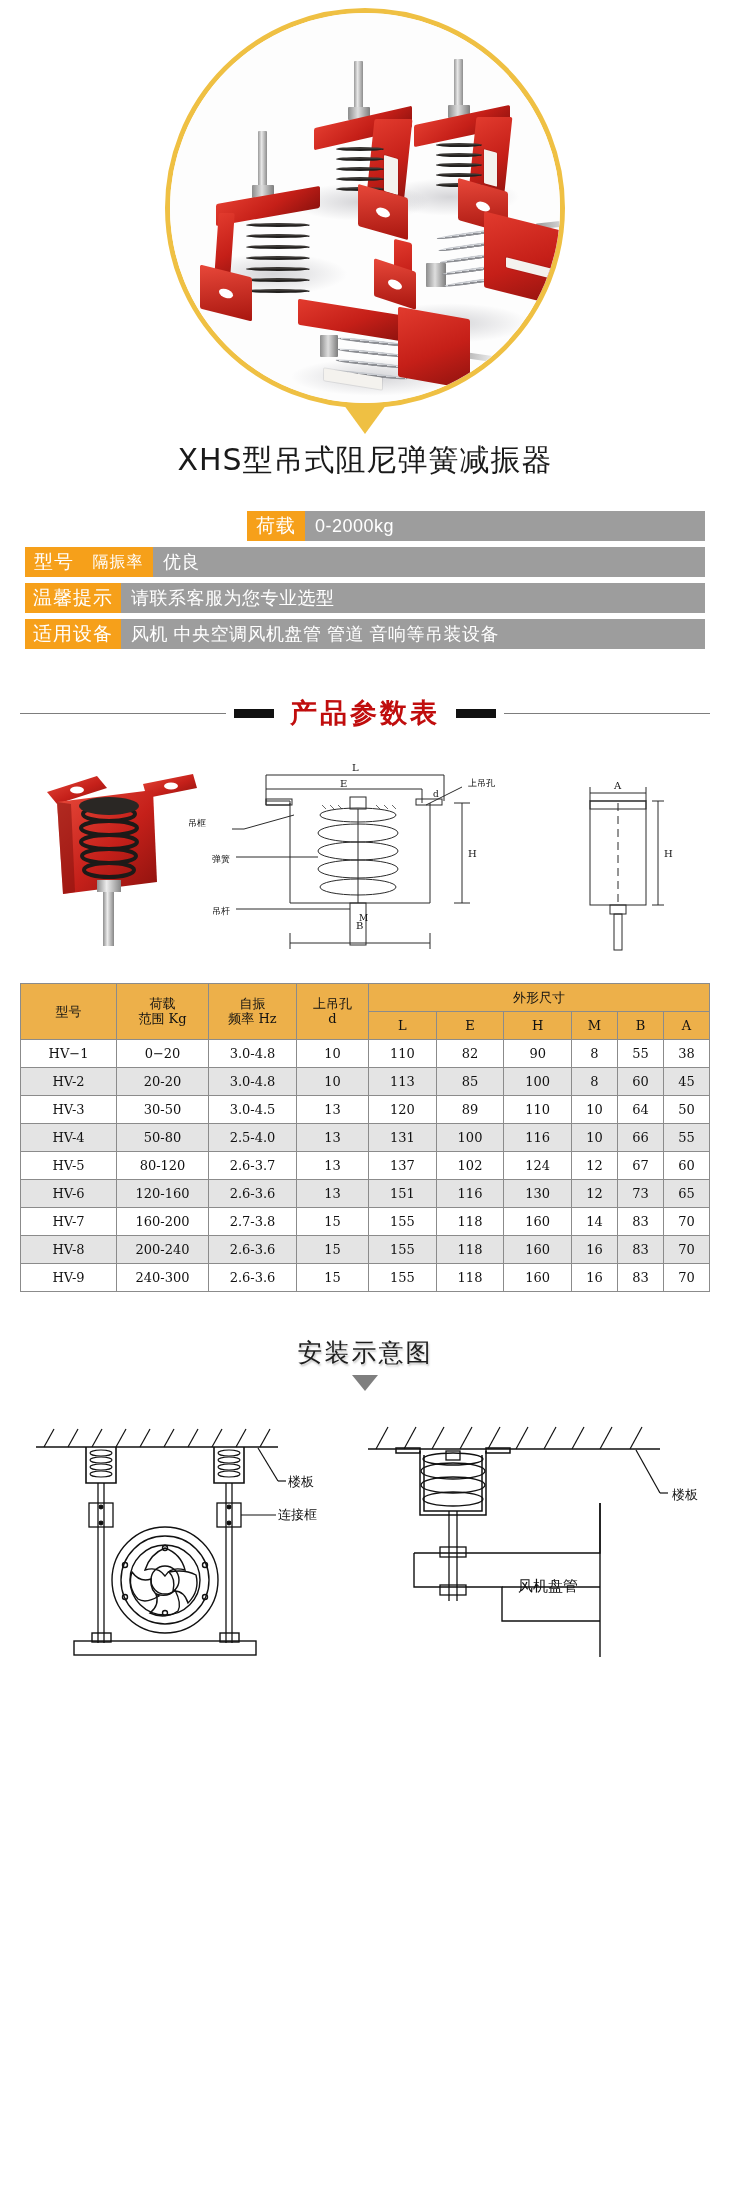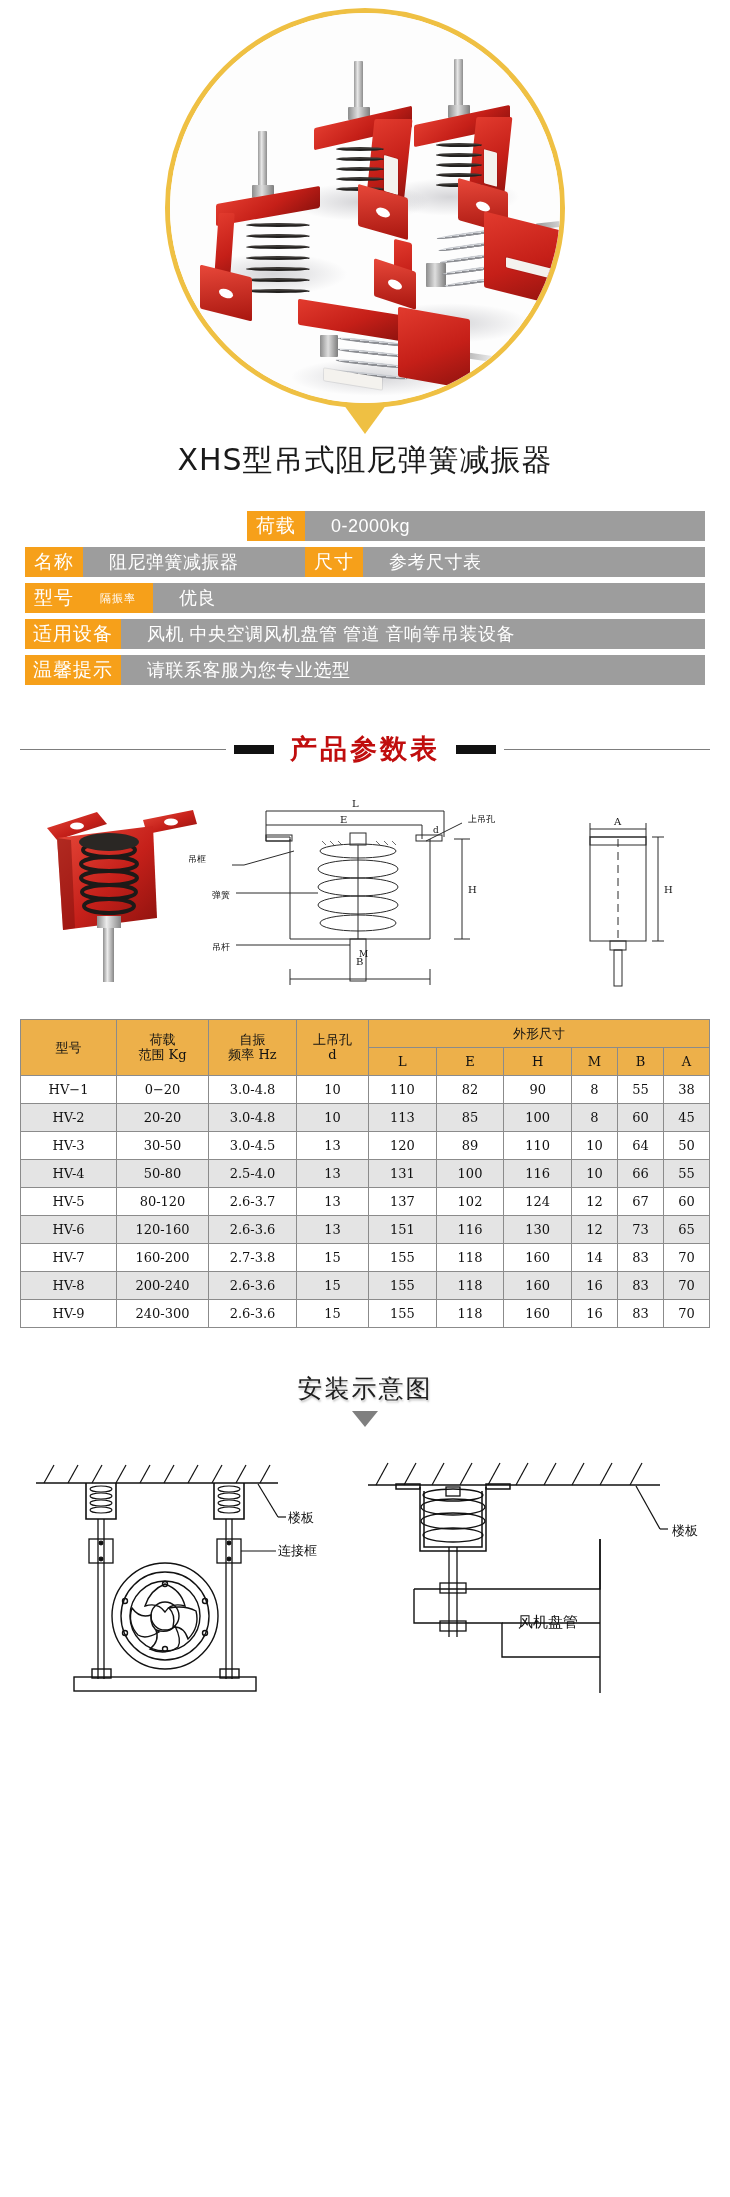--- a/index.html
+++ b/index.html
@@ -98,21 +98,21 @@
     font-size: 19px; line-height: 30px;
     text-align: center; letter-spacing: 1px;
     flex: 0 0 auto; padding: 0 4px;
   }
   .cell-key.k2 { width: 58px; }
   .cell-key.k4 { width: 96px; }
   .cell-key.k3 { width: 70px; }
   .cell-val {
     background: #9d9d9d; color: #ffffff;
     font-size: 18px; line-height: 30px;
-    padding-left: 26px; letter-spacing: .5px;
+    padding-left: 10px; letter-spacing: .5px;
   }
   .cell-val.grow { flex: 1 1 auto; }
   .cell-val.w-left { width: 222px; flex: 0 0 222px; }
   .cell-spacer { flex: 0 0 auto; }
 
   
   .banner {
     position: relative; height: 60px; margin-top: 34px;
     display: flex; align-items: center; justify-content: center;
   }
@@ -300,41 +300,35 @@
   <div class="product-title">XHS型吊式阻尼弹簧减振器</div>
 
   <div class="info">
 
     <div class="info-line">
       <div class="cell-spacer" style="width:222px;"></div>
       <div class="cell-key k2">荷载</div>
       <div class="cell-val grow">0-2000kg</div>
     </div>
 
-    <div class="info-line">
-      <div class="cell-key k2">名称</div>
-      <div class="cell-val w-left">阻尼弹簧减振器</div>
-      <div class="cell-key k2">尺寸</div>
-      <div class="cell-val grow">参考尺寸表</div>
-    </div>
 
     <div class="info-line">
       <div class="cell-key k2">型号</div>
-      <div class="cell-key k3" style="font-size:11px;">隔振率</div>
+      <div class="cell-key k3" style="font-size:16px;">隔振率</div>
       <div class="cell-val grow">优良</div>
+    </div>
+
+    <div class="info-line">
+      <div class="cell-key k4">温馨提示</div>
+      <div class="cell-val grow">请联系客服为您专业选型</div>
     </div>
 
     <div class="info-line">
       <div class="cell-key k4">适用设备</div>
       <div class="cell-val grow">风机 中央空调风机盘管 管道 音响等吊装设备</div>
-    </div>
-
-    <div class="info-line">
-      <div class="cell-key k4">温馨提示</div>
-      <div class="cell-val grow">请联系客服为您专业选型</div>
     </div>
 
   </div>
 
   <div class="banner">
     <div class="banner-rule"></div>
     <div class="banner-inner">
       <div class="banner-dash"></div>
       <div class="banner-text">产品参数表</div>
       <div class="banner-dash"></div>

